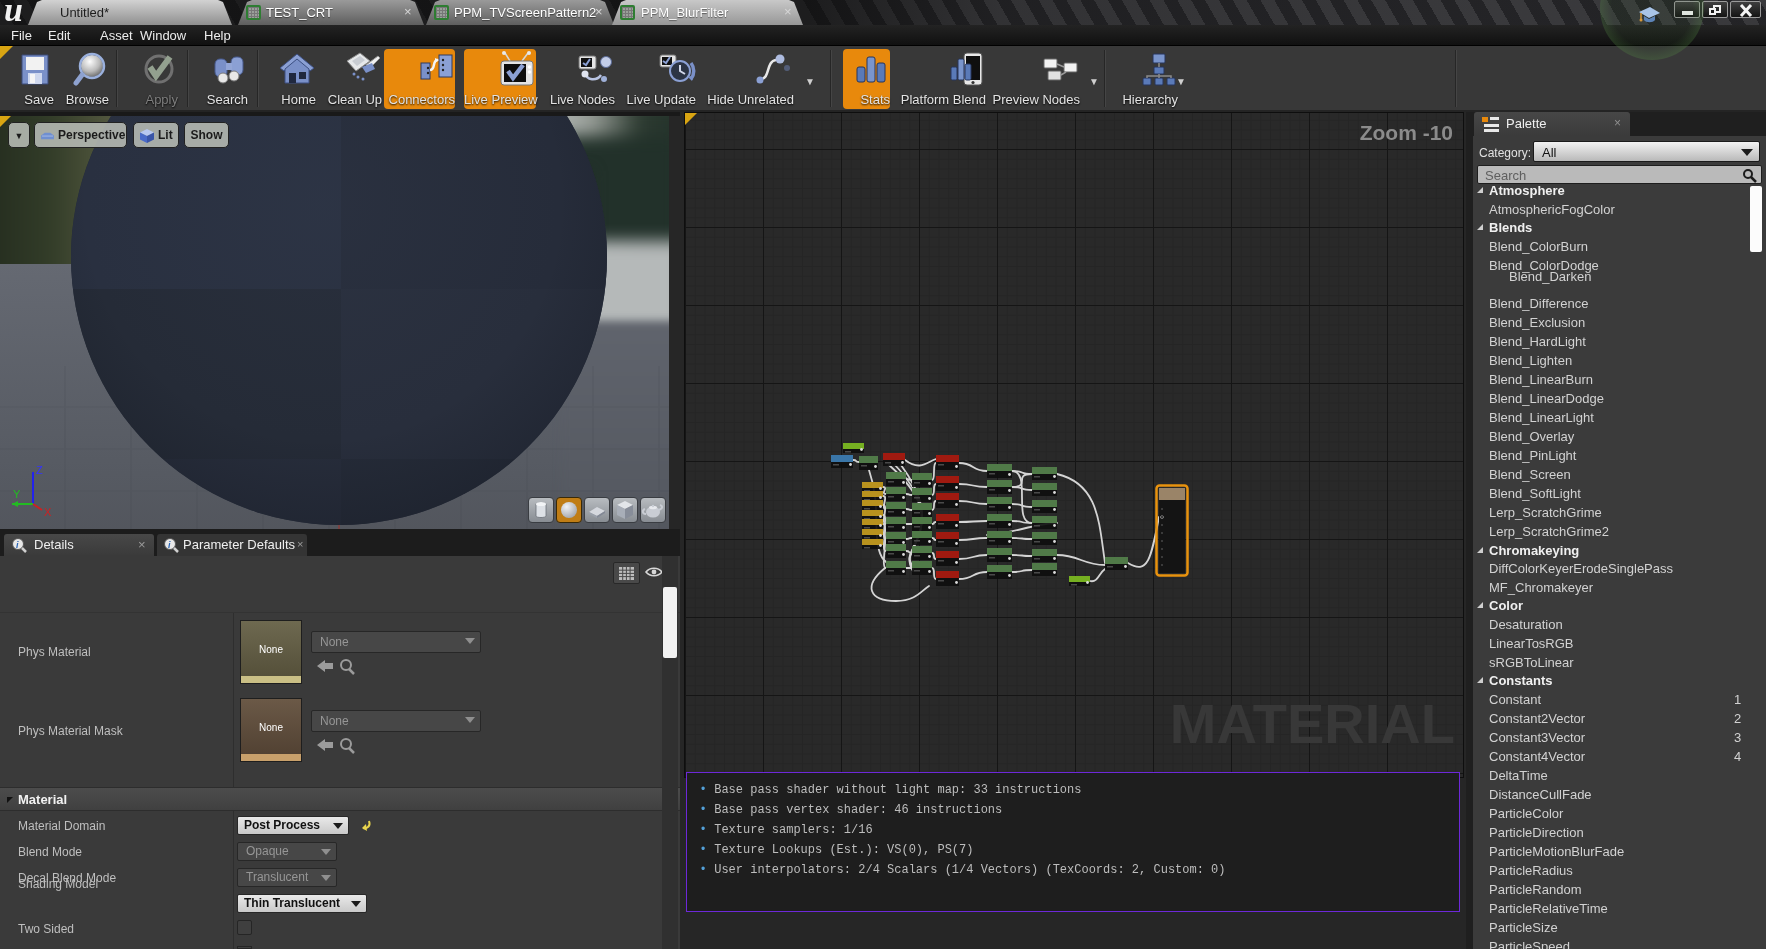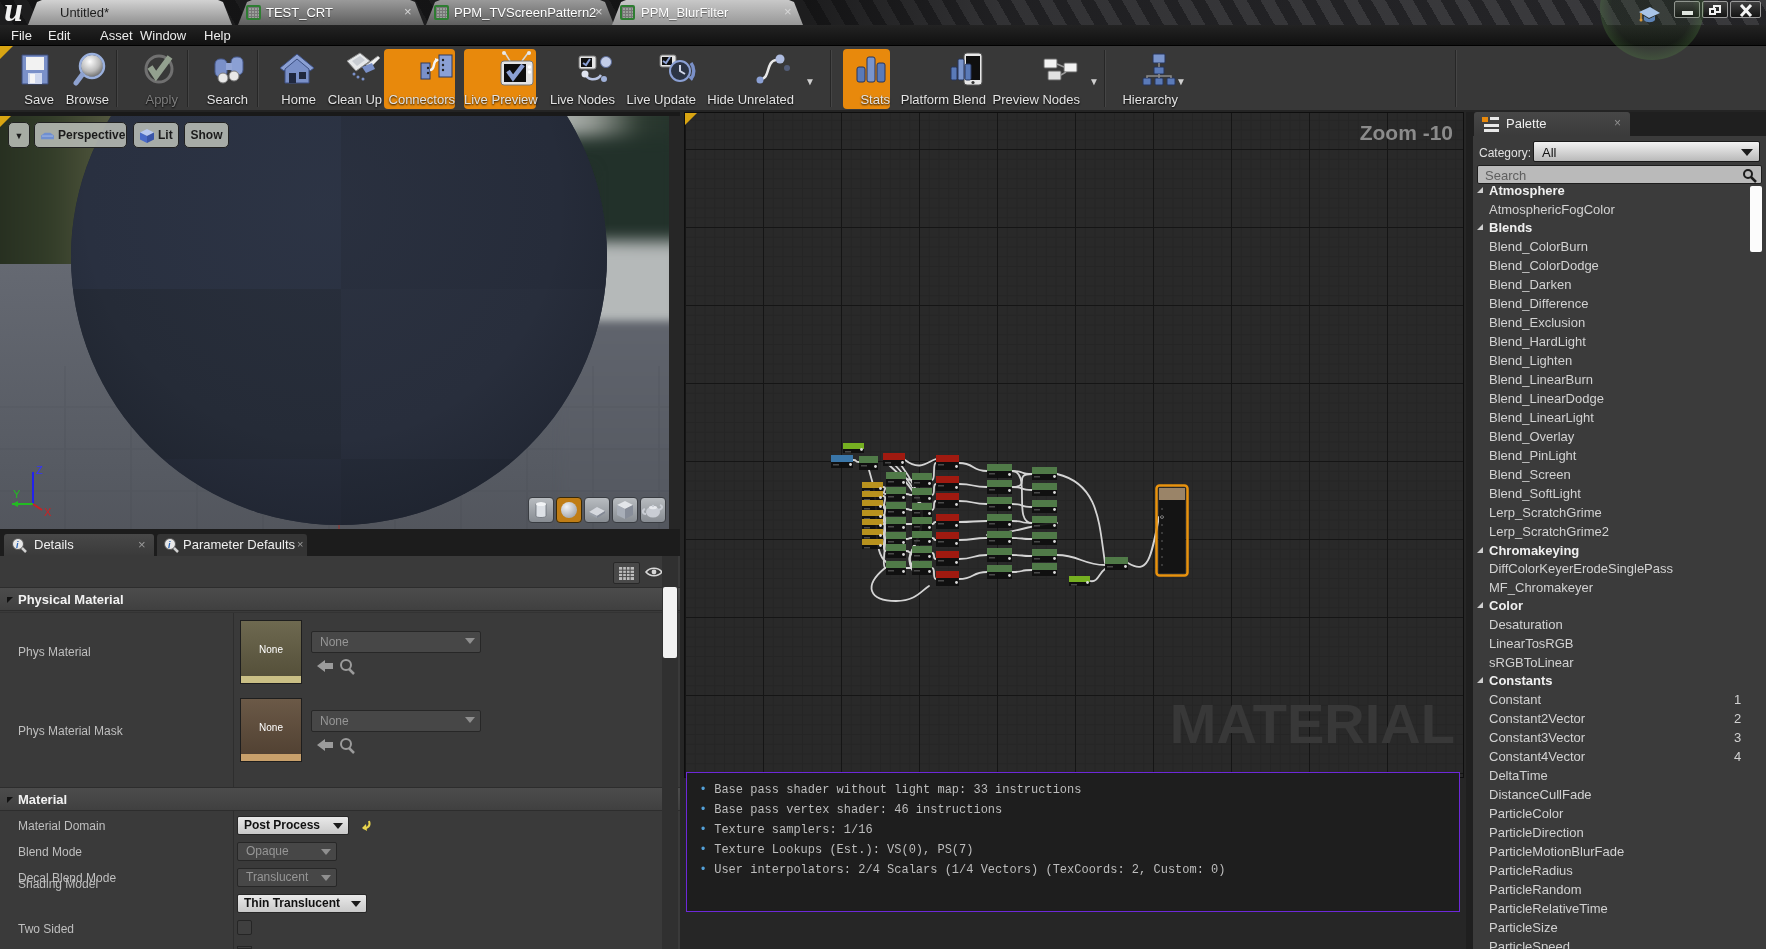--- a/index.html
+++ b/index.html
@@ -418,21 +418,20 @@
     <svg class="abs" style="left:5px;top:4px;" width="15" height="13" viewBox="0 0 15 13">
         <rect x="0" y="0" width="15" height="13" fill="#bdbdbd"></rect>
         <path d="M0 3.2 H15 M0 6.4 H15 M0 9.6 H15 M3.7 0 V13 M7.4 0 V13 M11.1 0 V13" stroke="#494949"></path>
       </svg>
   </div>
   <svg class="abs" style="left:645px;top:9px;" width="26" height="15" viewBox="0 0 26 15">
       <path d="M1 7 C5 2 13 2 17 7 C13 12 5 12 1 7 Z" fill="none" stroke="#d8d8d8" stroke-width="1.6"></path>
       <circle cx="9" cy="7" r="2.4" fill="#d8d8d8"></circle>
       <path d="M20 5 l6 0 l-3 4 z" fill="#c8c8c8"></path>
     </svg>
-  <div class="sech" style="top:31px;"><span style="margin-left:18px;">Physical Material</span></div>
   <div class="abs" style="left:233px;top:56px;width:1px;height:200px;background:#2e2e2e;"></div>
   <div class="abs" style="left:0;top:56px;width:680px;height:1px;background:#333;"></div>
   <span class="plabel" style="top:89px;">Phys Material</span>
   <div class="thumb" style="top:64px;background:linear-gradient(#6e6950,#55503a 88%,#cabf85 88%);">None</div>
   <div class="combo dis" style="left:311px;top:75px;width:170px;height:22px;line-height:20px;">None<div class="dn"></div></div>
   <svg class="abs" style="left:316px;top:101px;" width="44" height="18" viewBox="0 0 44 18">
       <path d="M1 9 L9 3 L9 6 L17 6 L17 12 L9 12 L9 15 Z" fill="#9b9b9b"></path>
       <circle cx="30" cy="8" r="5" fill="none" stroke="#9b9b9b" stroke-width="2"></circle>
       <path d="M33 12 L38 17" stroke="#9b9b9b" stroke-width="2.5"></path>
     </svg>
@@ -862,21 +861,21 @@
     <svg class="abs" style="right:4px;top:2px;" width="15" height="15" viewBox="0 0 15 15">
         <circle cx="6" cy="6" r="4" fill="none" stroke="#1c1c1c" stroke-width="2"></circle>
         <path d="M9 9 L14 14" stroke="#1c1c1c" stroke-width="2.5"></path>
       </svg>
   </div>
   <div class="phead" style="top:71px;">Atmosphere</div>
   <div class="pitem" style="top:90px;">AtmosphericFogColor</div>
   <div class="phead" style="top:108px;">Blends</div>
   <div class="pitem" style="top:127px;">Blend_ColorBurn</div>
   <div class="pitem" style="top:146px;">Blend_ColorDodge</div>
-  <div class="pitem" style="top:165px;">Blend_Darken</div>
+  <div class="pitem" style="top:157px;margin-left:20px;">Blend_Darken</div>
   <div class="pitem" style="top:184px;">Blend_Difference</div>
   <div class="pitem" style="top:203px;">Blend_Exclusion</div>
   <div class="pitem" style="top:222px;">Blend_HardLight</div>
   <div class="pitem" style="top:241px;">Blend_Lighten</div>
   <div class="pitem" style="top:260px;">Blend_LinearBurn</div>
   <div class="pitem" style="top:279px;">Blend_LinearDodge</div>
   <div class="pitem" style="top:298px;">Blend_LinearLight</div>
   <div class="pitem" style="top:317px;">Blend_Overlay</div>
   <div class="pitem" style="top:336px;">Blend_PinLight</div>
   <div class="pitem" style="top:355px;">Blend_Screen</div>

